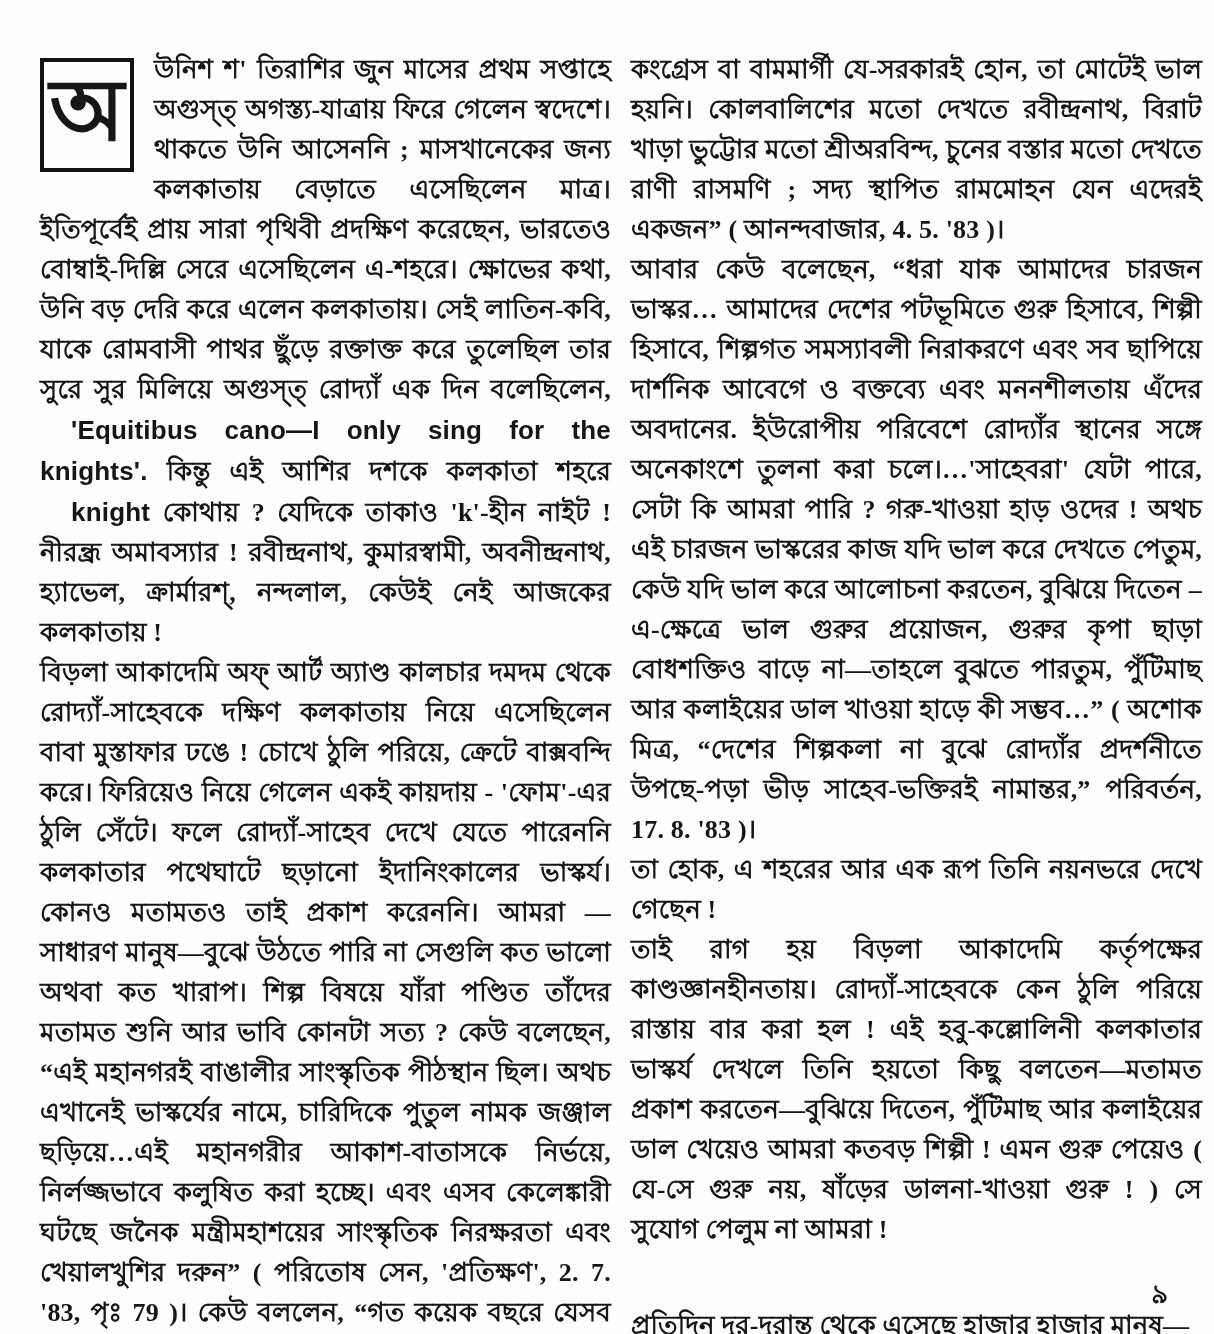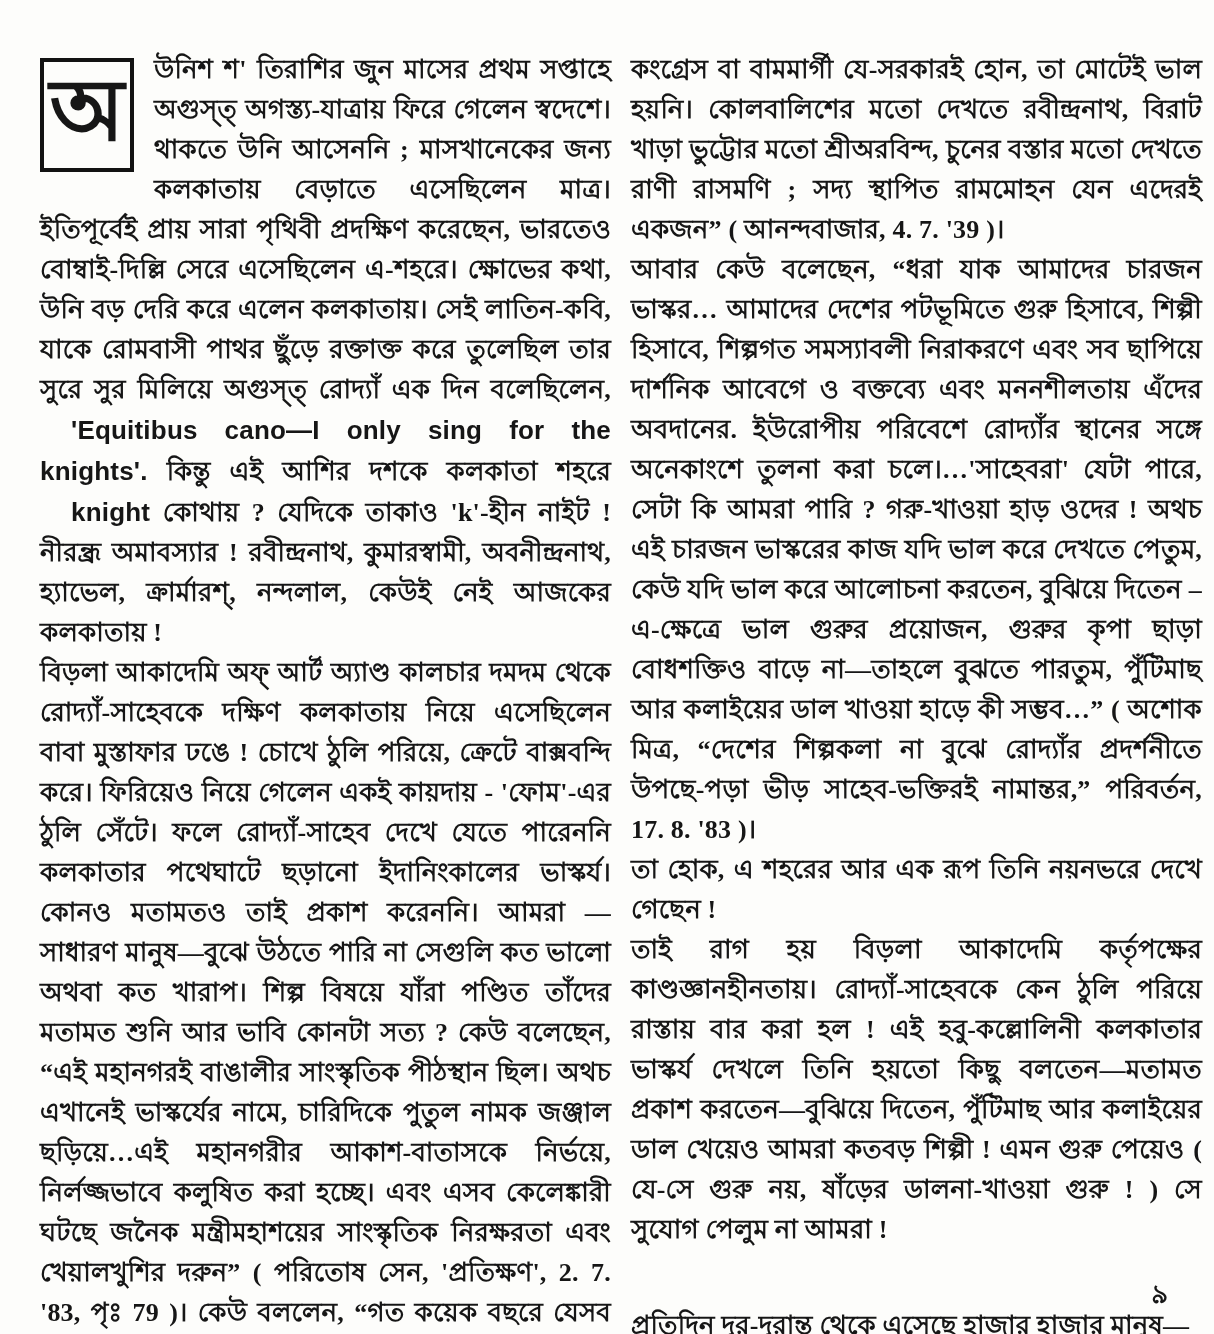--- a/index.html
+++ b/index.html
@@ -72,21 +72,21 @@
     <div class="column">
       <p class="para">
         <span class="dropcap-box">
             <span class="dropcap-letter">অ</span>
           </span><span>উনিশ শ' তিরাশির জুন মাসের প্রথম সপ্তাহে অগুস্ত্ অগস্ত্য-যাত্রায় ফিরে গেলেন স্বদেশে।  থাকতে উনি আসেননি ; মাসখানেকের জন্য কলকাতায় বেড়াতে এসেছিলেন মাত্র।  ইতিপূর্বেই প্রায় সারা পৃথিবী প্রদক্ষিণ করেছেন, ভারতেও বোম্বাই-দিল্লি সেরে এসেছিলেন এ-শহরে।  ক্ষোভের কথা, উনি বড় দেরি করে এলেন কলকাতায়।  সেই লাতিন-কবি, যাকে রোমবাসী পাথর ছুঁড়ে রক্তাক্ত করে তুলেছিল তার সুরে সুর মিলিয়ে অগুস্ত্ রোদ্যাঁ এক দিন বলেছিলেন, </span><span class="latin">'Equitibus cano—I only sing for the knights'.</span><span>  কিন্তু এই আশির দশকে কলকাতা শহরে </span><span class="latin">knight</span><span> কোথায় ?  যেদিকে তাকাও 'k'-হীন নাইট ! নীরন্ধ্র অমাবস্যার ! রবীন্দ্রনাথ, কুমারস্বামী, অবনীন্দ্রনাথ, হ্যাভেল, ক্রার্মারশ্, নন্দলাল, কেউই নেই আজকের কলকাতায় !</span>
       </p>
       <p class="para">বিড়লা আকাদেমি অফ্ আর্ট অ্যাণ্ড কালচার দমদম থেকে রোদ্যাঁ-সাহেবকে দক্ষিণ কলকাতায় নিয়ে এসেছিলেন বাবা মুস্তাফার ঢঙে !  চোখে ঠুলি পরিয়ে, ক্রেটে বাক্সবন্দি করে।  ফিরিয়েও নিয়ে গেলেন একই কায়দায় - 'ফোম'-এর ঠুলি সেঁটে।  ফলে রোদ্যাঁ-সাহেব দেখে যেতে পারেননি কলকাতার পথেঘাটে ছড়ানো ইদানিংকালের ভাস্কর্য।  কোনও মতামতও তাই প্রকাশ করেননি।  আমরা —সাধারণ মানুষ—বুঝে উঠতে পারি না সেগুলি কত ভালো অথবা কত খারাপ।  শিল্প বিষয়ে যাঁরা পণ্ডিত তাঁদের মতামত শুনি আর ভাবি কোনটা সত্য ?  কেউ বলেছেন, “এই মহানগরই বাঙালীর সাংস্কৃতিক পীঠস্থান ছিল।  অথচ এখানেই ভাস্কর্যের নামে, চারিদিকে পুতুল নামক জঞ্জাল ছড়িয়ে…এই মহানগরীর আকাশ-বাতাসকে নির্ভয়ে, নির্লজ্জভাবে কলুষিত করা হচ্ছে।  এবং এসব কেলেঙ্কারী ঘটছে জনৈক মন্ত্রীমহাশয়ের সাংস্কৃতিক নিরক্ষরতা এবং খেয়ালখুশির দরুন” ( পরিতোষ সেন, 'প্রতিক্ষণ', 2. 7. '83, পৃঃ 79 )।  কেউ বললেন, “গত কয়েক বছরে যেসব মূর্তি পশ্চিমবঙ্গ সরকার কলকাতায় বসিয়েছেন —</p>
     </div>
 
     <div class="column">
-      <p class="para">কংগ্রেস বা বামমার্গী যে-সরকারই হোন, তা মোটেই ভাল হয়নি।  কোলবালিশের মতো দেখতে রবীন্দ্রনাথ, বিরাট খাড়া ভুট্টোর মতো শ্রীঅরবিন্দ, চুনের বস্তার মতো দেখতে রাণী রাসমণি ; সদ্য স্থাপিত রামমোহন যেন এদেরই একজন” ( আনন্দবাজার, 4. 7. '39 )।</p>
+      <p class="para">কংগ্রেস বা বামমার্গী যে-সরকারই হোন, তা মোটেই ভাল হয়নি।  কোলবালিশের মতো দেখতে রবীন্দ্রনাথ, বিরাট খাড়া ভুট্টোর মতো শ্রীঅরবিন্দ, চুনের বস্তার মতো দেখতে রাণী রাসমণি ; সদ্য স্থাপিত রামমোহন যেন এদেরই একজন” ( আনন্দবাজার, 4. 5. '83 )।</p>
       <p class="para">আবার কেউ বলেছেন, “ধরা যাক আমাদের চারজন ভাস্কর… আমাদের দেশের পটভূমিতে গুরু হিসাবে, শিল্পী হিসাবে, শিল্পগত সমস্যাবলী নিরাকরণে এবং সব ছাপিয়ে দার্শনিক আবেগে ও বক্তব্যে এবং মননশীলতায় এঁদের অবদানের. ইউরোপীয় পরিবেশে রোদ্যাঁর স্থানের সঙ্গে অনেকাংশে তুলনা করা চলে।…'সাহেবরা' যেটা পারে, সেটা কি আমরা পারি ? গরু-খাওয়া হাড় ওদের !  অথচ এই চারজন ভাস্করের কাজ যদি ভাল করে দেখতে পেতুম,  কেউ যদি ভাল করে আলোচনা করতেন, বুঝিয়ে দিতেন – এ-ক্ষেত্রে ভাল গুরুর প্রয়োজন, গুরুর কৃপা ছাড়া বোধশক্তিও বাড়ে না—তাহলে বুঝতে পারতুম, পুঁটিমাছ আর কলাইয়ের ডাল খাওয়া হাড়ে কী সম্ভব…” ( অশোক মিত্র, “দেশের শিল্পকলা না বুঝে রোদ্যাঁর প্রদর্শনীতে উপছে-পড়া ভীড় সাহেব-ভক্তিরই নামান্তর,” পরিবর্তন, 17. 8. '83 )।</p>
       <p class="para">তা হোক, এ শহরের আর এক রূপ তিনি নয়নভরে দেখে গেছেন !</p>
       <p class="para">তাই রাগ হয় বিড়লা আকাদেমি কর্তৃপক্ষের কাণ্ডজ্ঞানহীনতায়। রোদ্যাঁ-সাহেবকে কেন ঠুলি পরিয়ে রাস্তায় বার করা হল ! এই হবু-কল্লোলিনী কলকাতার ভাস্কর্য দেখলে তিনি হয়তো কিছু বলতেন—মতামত প্রকাশ করতেন—বুঝিয়ে দিতেন, পুঁটিমাছ আর কলাইয়ের ডাল খেয়েও আমরা কতবড় শিল্পী ! এমন গুরু পেয়েও ( যে-সে গুরু নয়, ষাঁড়ের ডালনা-খাওয়া গুরু ! ) সে সুযোগ পেলুম না আমরা !</p>
       <p class="para section-start">প্রতিদিন দূর-দূরান্ত থেকে এসেছে হাজার হাজার মানুষ—</p>
     </div>
 
   </div>
 
   <div class="page-number">৯</div>
 </div>

